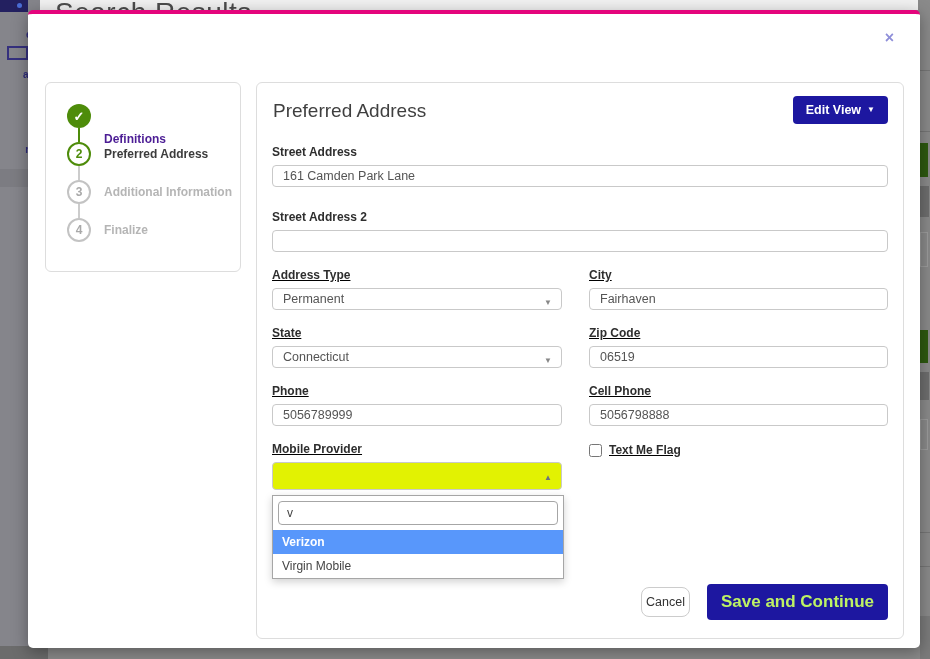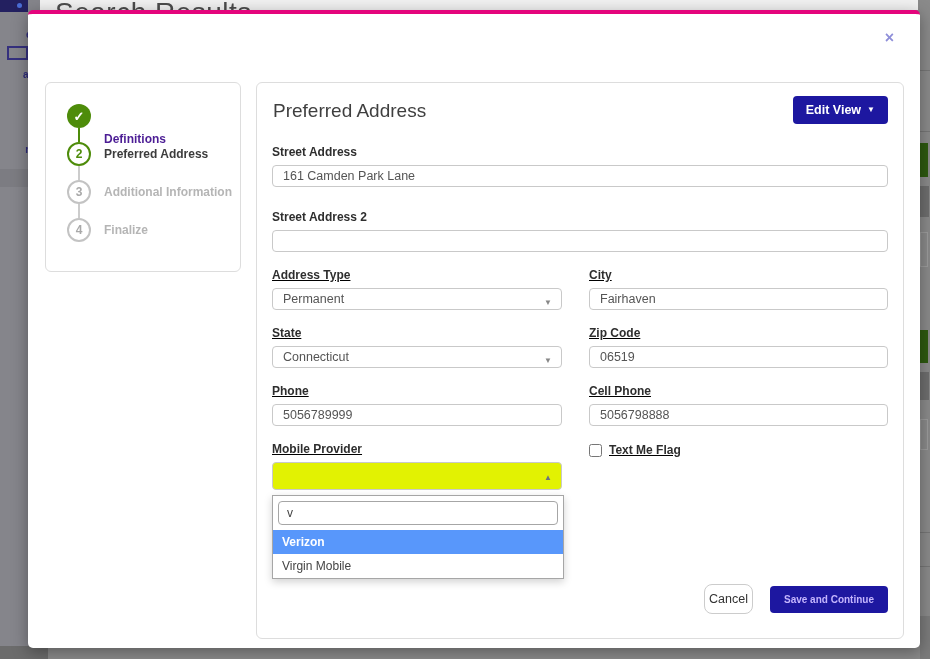--- a/index.html
+++ b/index.html
@@ -119,21 +119,21 @@
   .checkbox-row input { width:13px; height:13px; margin:0; cursor:pointer; }
   .checkbox-label { font-size:12px; font-weight:bold; color:#2e2e2e; }
 
   .actions { display:flex; justify-content:flex-end; align-items:center; gap:17px; margin-top:94px; }
   .btn-cancel {
     background:#fff; border:1px solid #ccc; border-radius:8px;
     padding:7px 4px; font-size:12.5px; color:#333; cursor:pointer; font-family:inherit;
   }
   .btn-save {
     background:#1d17a0; border:none; border-radius:4px;
-    padding:8px 14px; font-size:10px; color:#c4b5fd; font-weight:bold; cursor:pointer; font-family:inherit;
+    padding:8px 14px; font-size:17px; color:#bef264; font-weight:bold; cursor:pointer; font-family:inherit;
   }
 </style>
 </head>
 <body>
 
 <div class="bg-top">
   <div class="bg-page-title">Search Results</div>
 </div>
 
 <div class="bg-left">

